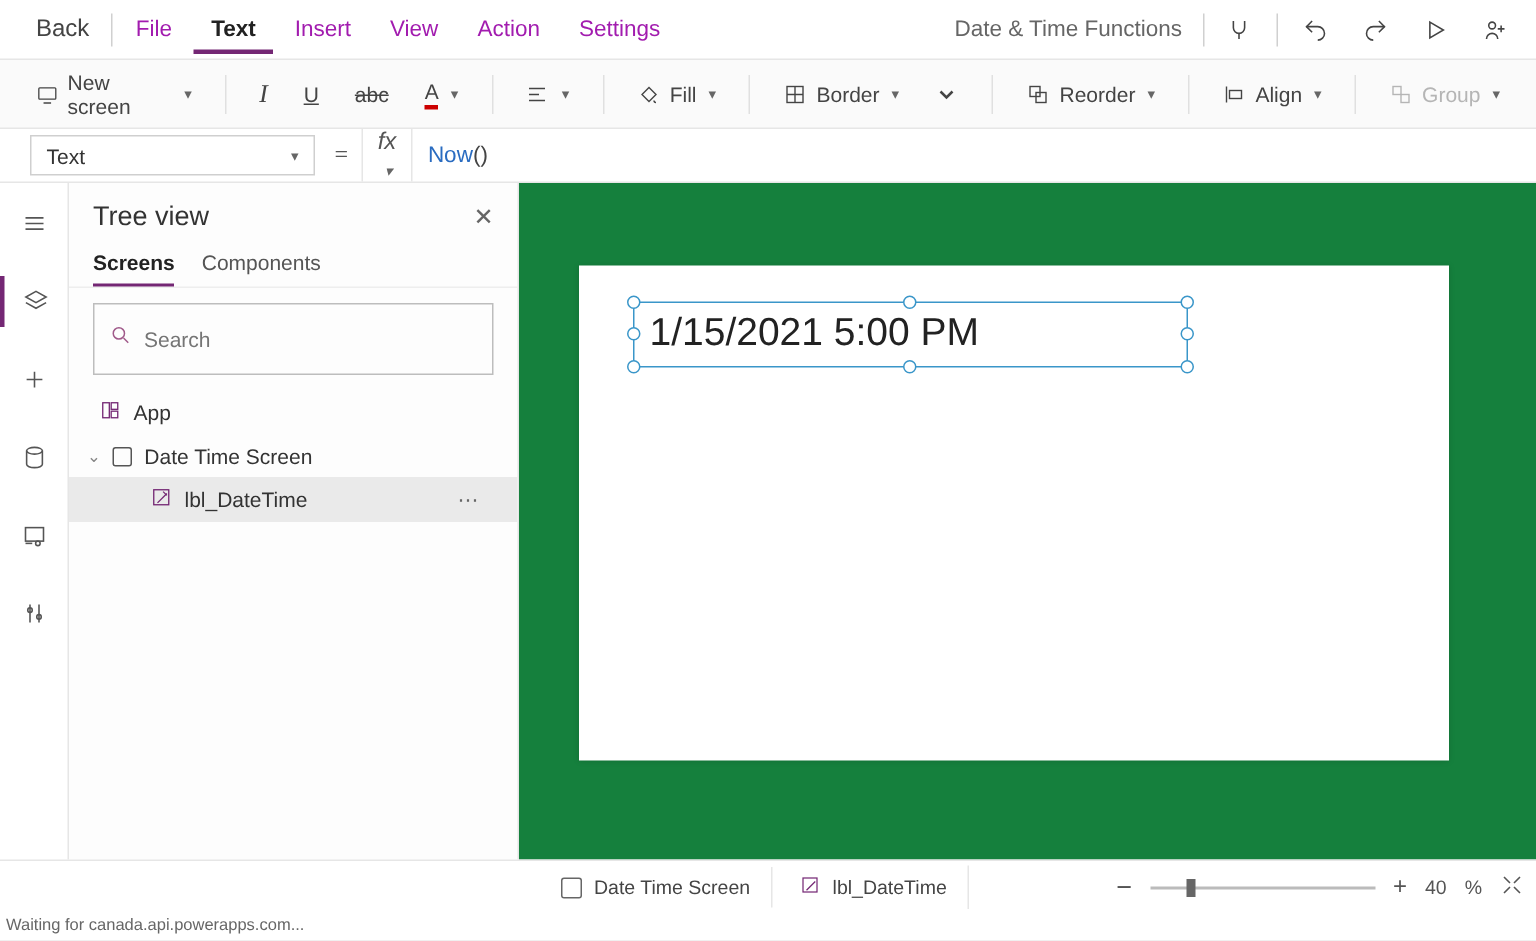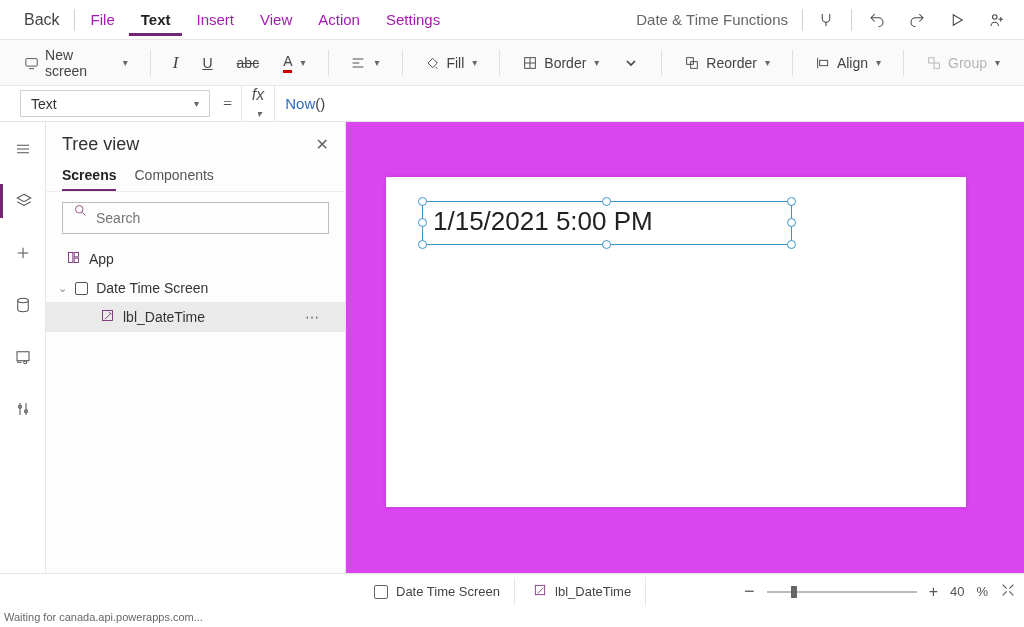--- a/index.html
+++ b/index.html
@@ -45,32 +45,32 @@
   .leftrail svg { width: 18px; height: 18px; stroke: #555; fill: none; stroke-width: 1.4; }
 
   
   .treepanel { width: 300px; background: #fdfdfd; border-right: 1px solid #e6e6e6; display: flex; flex-direction: column; }
   .tree-header { display: flex; align-items: center; justify-content: space-between; padding: 12px 16px 6px 16px; }
   .tree-title { font-size: 18px; color: #333; font-weight: 500; }
   .tree-close { cursor: pointer; color: #666; font-size: 16px; }
   .tree-tabs { display: flex; gap: 18px; padding: 6px 16px 0 16px; border-bottom: 1px solid #eee; }
   .tree-tab { padding-bottom: 6px; font-size: 14px; color: #555; cursor: pointer; }
   .tree-tab.active { color: #222; font-weight: 600; border-bottom: 2px solid #742774; }
-  .tree-search { margin: 10px 16px; border: 1px solid #bdbdbd; height: 32px; display: flex; padding: 0 10px; gap: 8px; }
+  .tree-search { margin: 10px 16px; border: 1px solid #bdbdbd; height: 48px; display: flex; align-items: center; padding: 0 10px; gap: 8px; }
   .tree-search input { border: none; outline: none; flex: 1; font-size: 14px; color: #333; background: transparent; }
   .tree-nodes { flex: 1; overflow: auto; }
   .tree-node { display: flex; align-items: center; gap: 8px; padding: 6px 16px; font-size: 14px; color: #333; cursor: pointer; }
   .tree-node.level1 { padding-left: 20px; }
   .tree-node.level2 { padding-left: 54px; }
   .tree-node.selected { background: #eaeaea; }
   .tree-node .more { margin-left: auto; letter-spacing: 2px; color: #666; margin-right: 8px; }
   .node-icon svg { width: 15px; height: 15px; stroke: #742774; fill: none; stroke-width: 1.4; }
 
   
-  .canvaswrap { flex: 1; position: relative; background: #d946ef; }
+  .canvaswrap { flex: 1; position: relative; background: #15803d; }
   .canvas { position: absolute; left: 40px; top: 55px; width: 580px; height: 330px; background: #fff; box-shadow: 0 0 4px rgba(0,0,0,0.15); }
   .sel-box { position: absolute; left: 36px; top: 24px; width: 370px; height: 44px; border: 1px solid #3a96c9; }
   .sel-text { padding: 4px 10px; font-size: 26px; color: #222; }
   .handle { position: absolute; width: 9px; height: 9px; background: #fff; border: 1px solid #3a96c9; border-radius: 50%; }
   .h-nw { left: -5px; top: -5px; } .h-n { left: 50%; top: -5px; margin-left: -5px; } .h-ne { right: -5px; top: -5px; }
   .h-w { left: -5px; top: 50%; margin-top: -5px; } .h-e { right: -5px; top: 50%; margin-top: -5px; }
   .h-sw { left: -5px; bottom: -5px; } .h-s { left: 50%; bottom: -5px; margin-left: -5px; } .h-se { right: -5px; bottom: -5px; }
 
   
   .bottombar { position: absolute; left: 0; right: 0; bottom: 18px; height: 36px; background: #fff; border-top: 1px solid #e6e6e6; display: flex; align-items: center; padding: 0 8px 0 360px; gap: 4px; }

